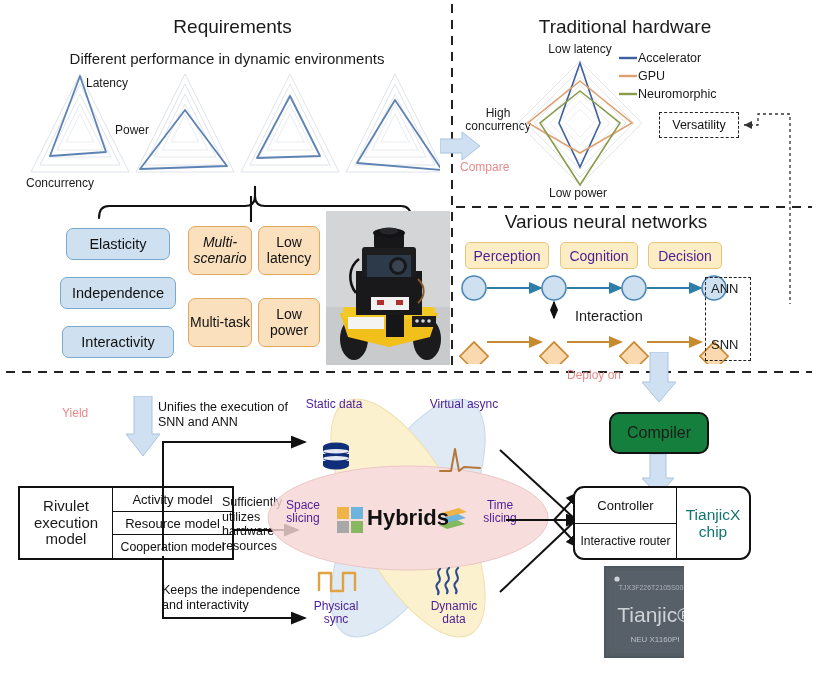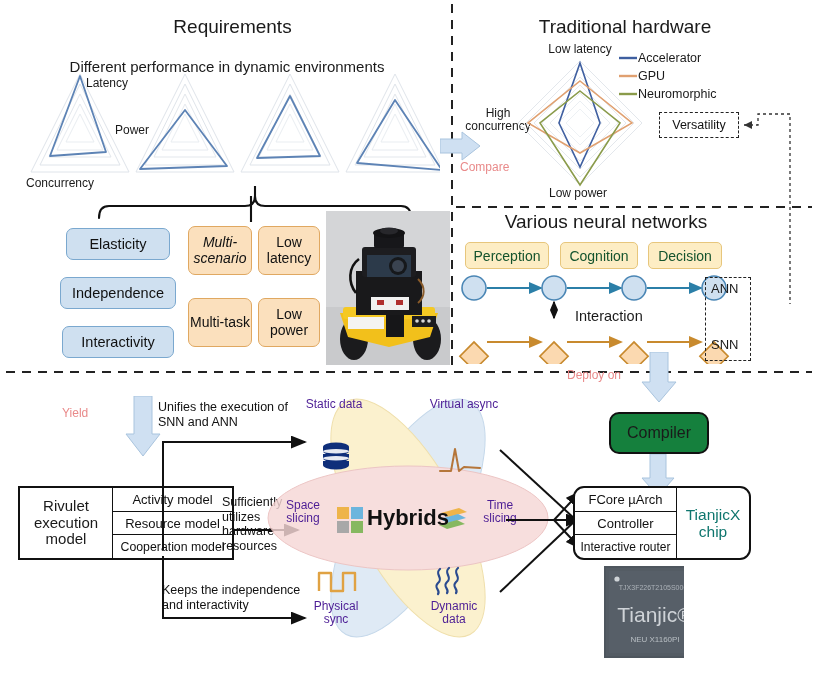--- a/index.html
+++ b/index.html
@@ -13,41 +13,41 @@
   .axlab{font-size:12px;color:#1a1a1a;}
   .leglab{font-size:12.5px;color:#1a1a1a;}
   .pillblue{background:#cfe0f0;border:1.3px solid #7aa8cf;border-radius:7px;
       font-size:14.5px;display:flex;align-items:center;justify-content:center;
       line-height:1.12;text-align:center;color:#111;}
   .pillorange{background:#fbe0bd;border:1.3px solid #e0a861;border-radius:7px;
       font-size:14px;display:flex;align-items:center;justify-content:center;
       line-height:1.1;text-align:center;color:#111;}
   .pillyellow{background:#fdedc4;border:1.2px solid #e7c67c;border-radius:5px;
       font-size:14px;display:flex;align-items:center;justify-content:center;
-      color:#14532d;}
+      color:#4c1d95;}
   .redlab{color:#e98a8a;font-size:12px;}
   .annot{font-size:12.5px;line-height:1.16;color:#111;}
   .dashbox{border:1.6px dashed #222;font-size:12.5px;display:flex;
       align-items:center;justify-content:center;background:#fff;color:#111;}
   .vennlab{font-size:12px;line-height:1.1;text-align:center;color:#4c1d95;font-weight:400;}
   .hybrid{font-size:22px;font-weight:700;color:#111;}
   .boxtxt{font-size:13px;color:#111;display:flex;align-items:center;justify-content:center;}
   .chiplabel{font-size:15.5px;line-height:1.12;text-align:center;color:#0f766e;}
 </style>
 </head>
 <body>
 
 <svg class="abs" style="left:0;top:0;" width="817" height="679">
   <line x1="452" y1="4" x2="452" y2="372" stroke="#222" stroke-width="2" stroke-dasharray="9,7"></line>
   <line x1="456" y1="207" x2="812" y2="207" stroke="#222" stroke-width="2" stroke-dasharray="9,7"></line>
   <line x1="6" y1="372" x2="812" y2="372" stroke="#222" stroke-width="2" stroke-dasharray="9,7"></line>
 </svg>
 
 <div class="abs ctr ttl" style="left:125px;top:16px;width:215px;">Requirements</div>
-<div class="abs ctr sub" style="left:32px;top:50px;width:390px;margin-top:8px;">Different performance in dynamic environments</div>
+<div class="abs ctr sub" style="left:32px;top:50px;width:390px;">Different performance in dynamic environments</div>
 
 <svg class="abs" style="left:20px;top:68px;" width="420" height="130">
   <g fill="none" stroke-linejoin="round">
 
     <g transform="translate(60,62)">
       <polygon points="0,-56 49,42 -49,42" stroke="#dfe4ea" stroke-width="1"></polygon>
       <polygon points="0,-46 40,35 -40,35" stroke="#dfe4ea" stroke-width="1"></polygon>
       <polygon points="0,-36 31,27 -31,27" stroke="#e3e7ec" stroke-width="1"></polygon>
       <polygon points="0,-26 23,20 -23,20" stroke="#e6eaef" stroke-width="1"></polygon>
       <polygon points="0,-16 14,12 -14,12" stroke="#e9edf1" stroke-width="1"></polygon>
@@ -362,21 +362,20 @@
 <div class="abs" style="left:609px;top:412px;width:96px;height:38px;border:2px solid #111;border-radius:10px;
             background:#15803d;display:flex;align-items:center;justify-content:center;font-size:16px;">Compiler</div>
 
 <svg class="abs" style="left:641px;top:454px;" width="34" height="44">
   <path d="M9,0 L25,0 L25,24 L33,24 L17,42 L1,24 L9,24 Z" fill="#cfe0f2" stroke="#a9c4de" stroke-width="1"></path>
 </svg>
 
 <div class="abs" style="left:573px;top:486px;width:174px;height:70px;border:2px solid #111;border-radius:11px;
             background:#fff;display:flex;overflow:hidden;">
   <div style="flex:1;display:flex;flex-direction:column;border-right:1.6px solid #111;">
-    <div class="boxtxt" style="flex:1;border-bottom:1.5px solid #111;">FCore µArch</div>
     <div class="boxtxt" style="flex:1;border-bottom:1.5px solid #111;">Controller</div>
     <div class="boxtxt" style="flex:1;font-size:12px;">Interactive router</div>
   </div>
   <div class="chiplabel" style="width:72px;display:flex;align-items:center;justify-content:center;">TianjicX chip</div>
 </div>
 
 <div class="abs" style="left:604px;top:566px;width:80px;height:92px;overflow:hidden;">
   <svg width="103" height="92">
     <rect x="0" y="0" width="103" height="92" fill="#4e565e"></rect>
     <rect x="2" y="2" width="99" height="88" fill="#545c64"></rect>

